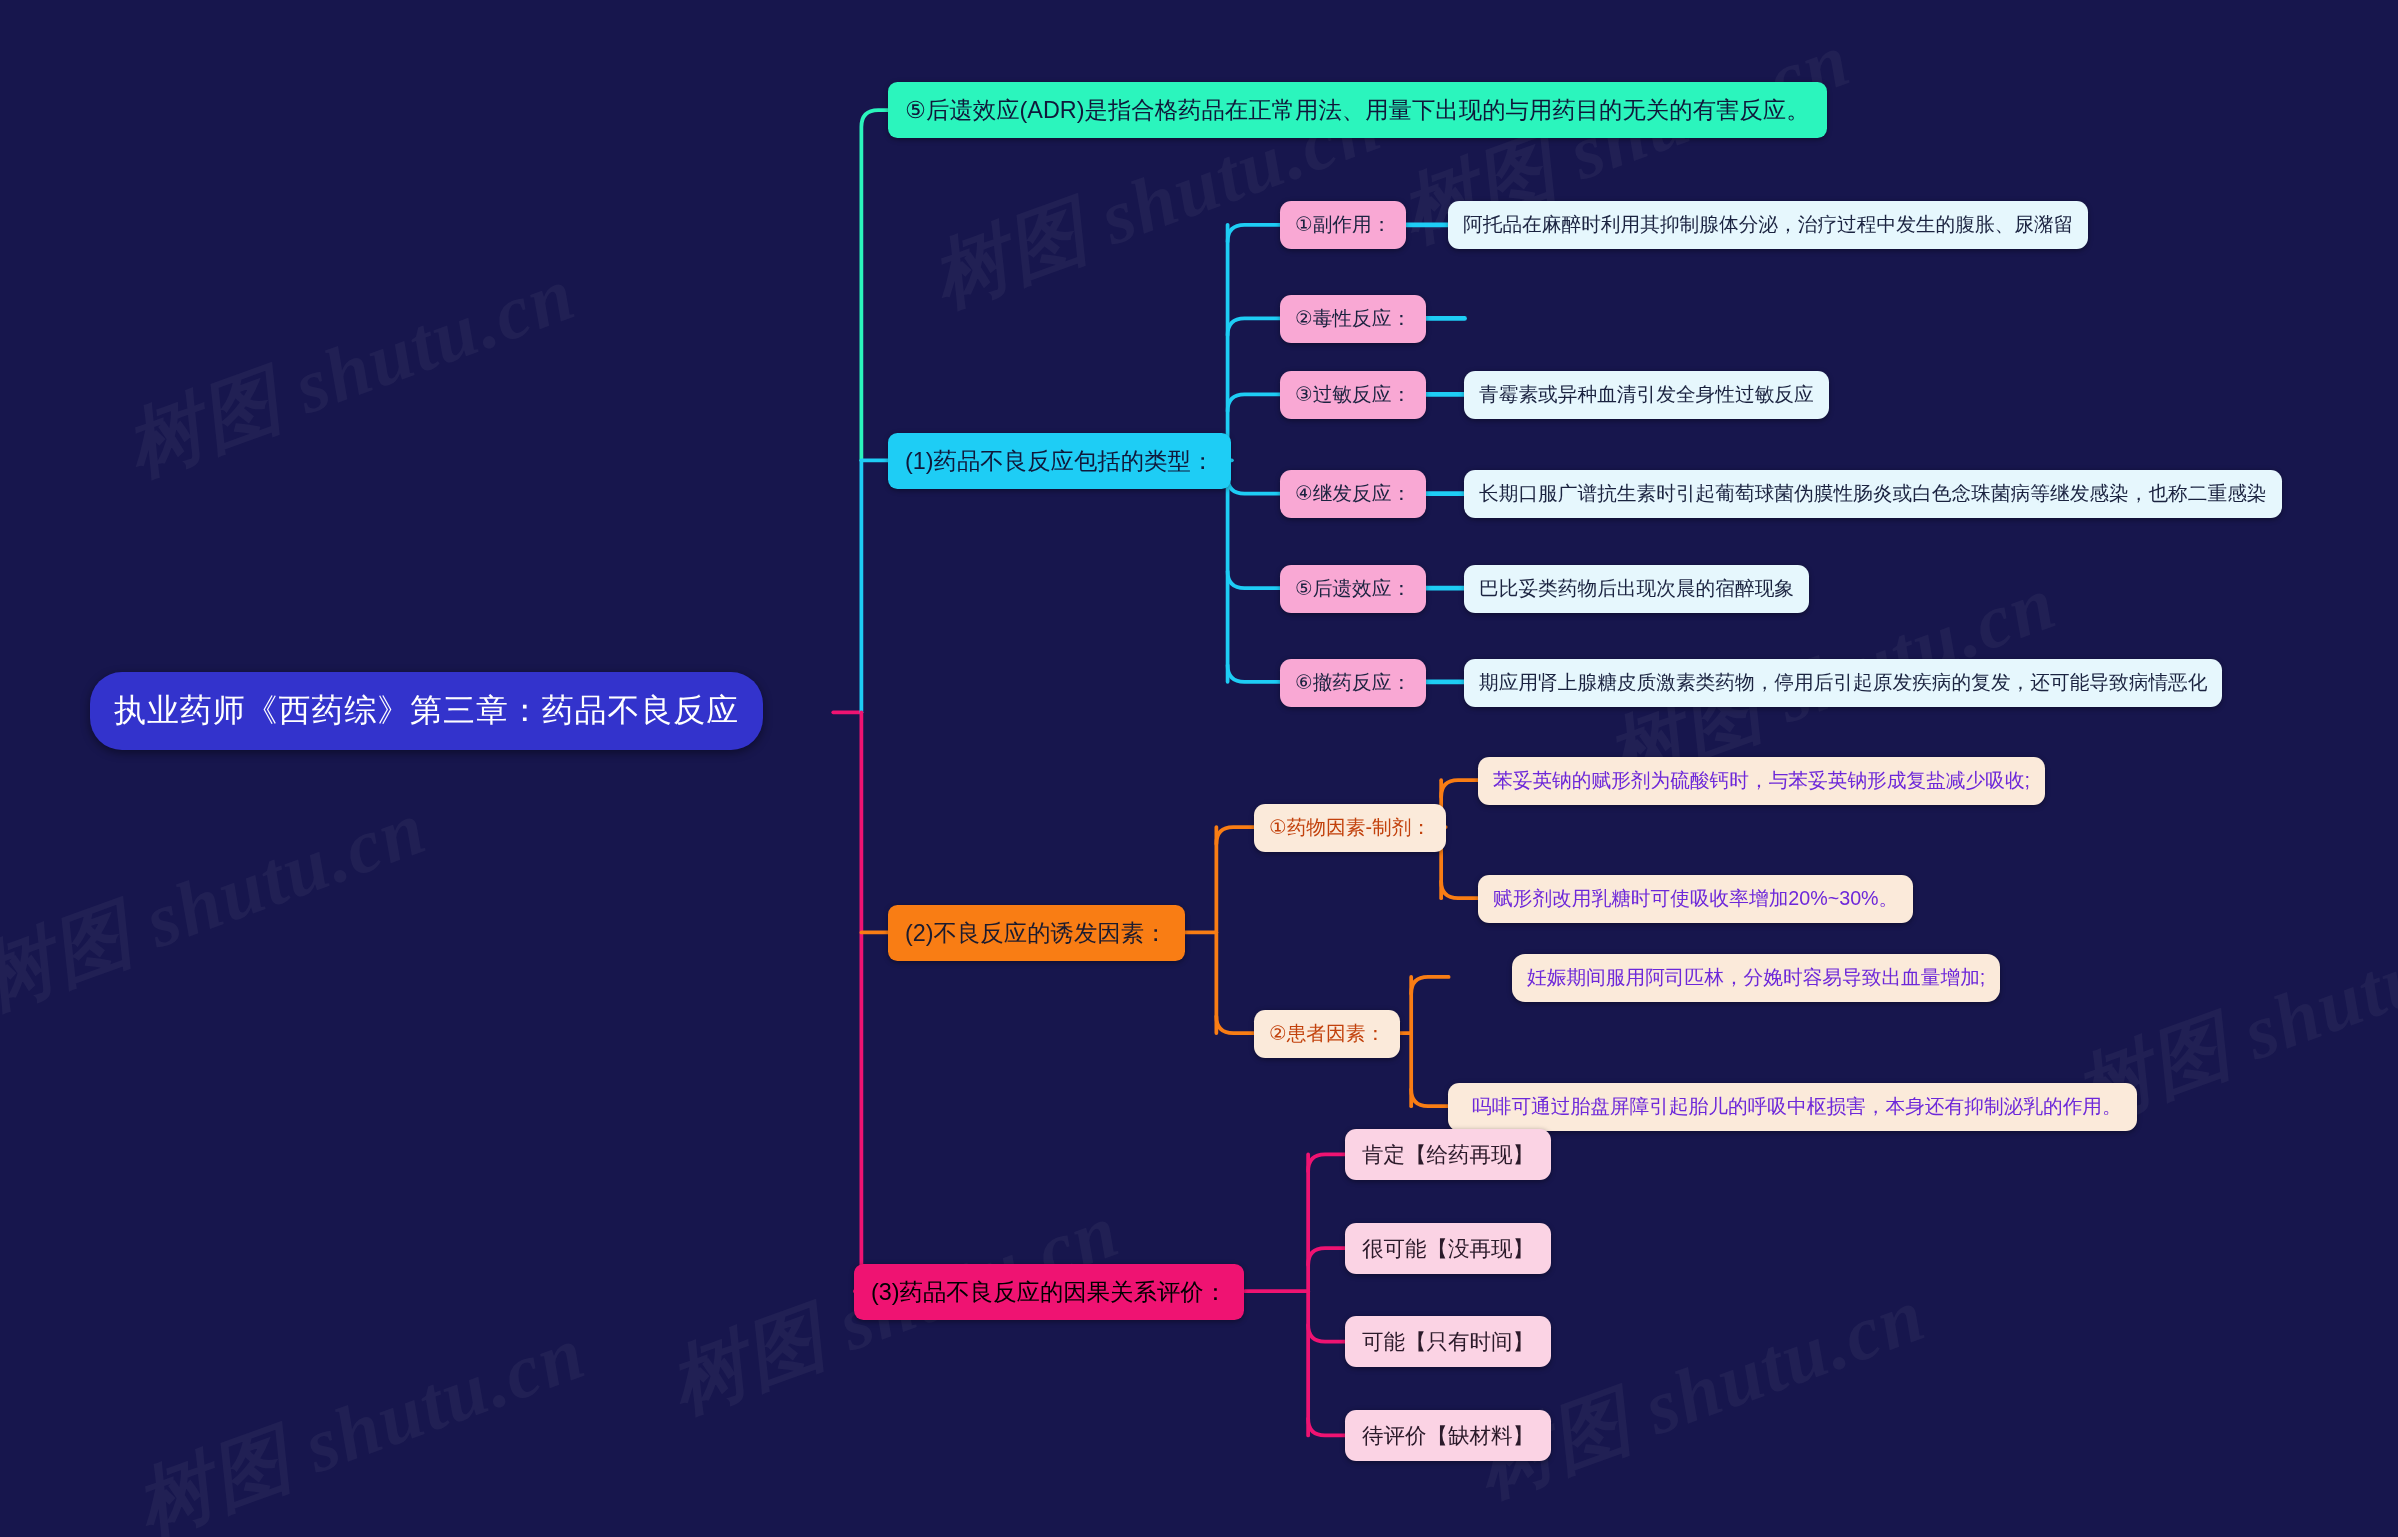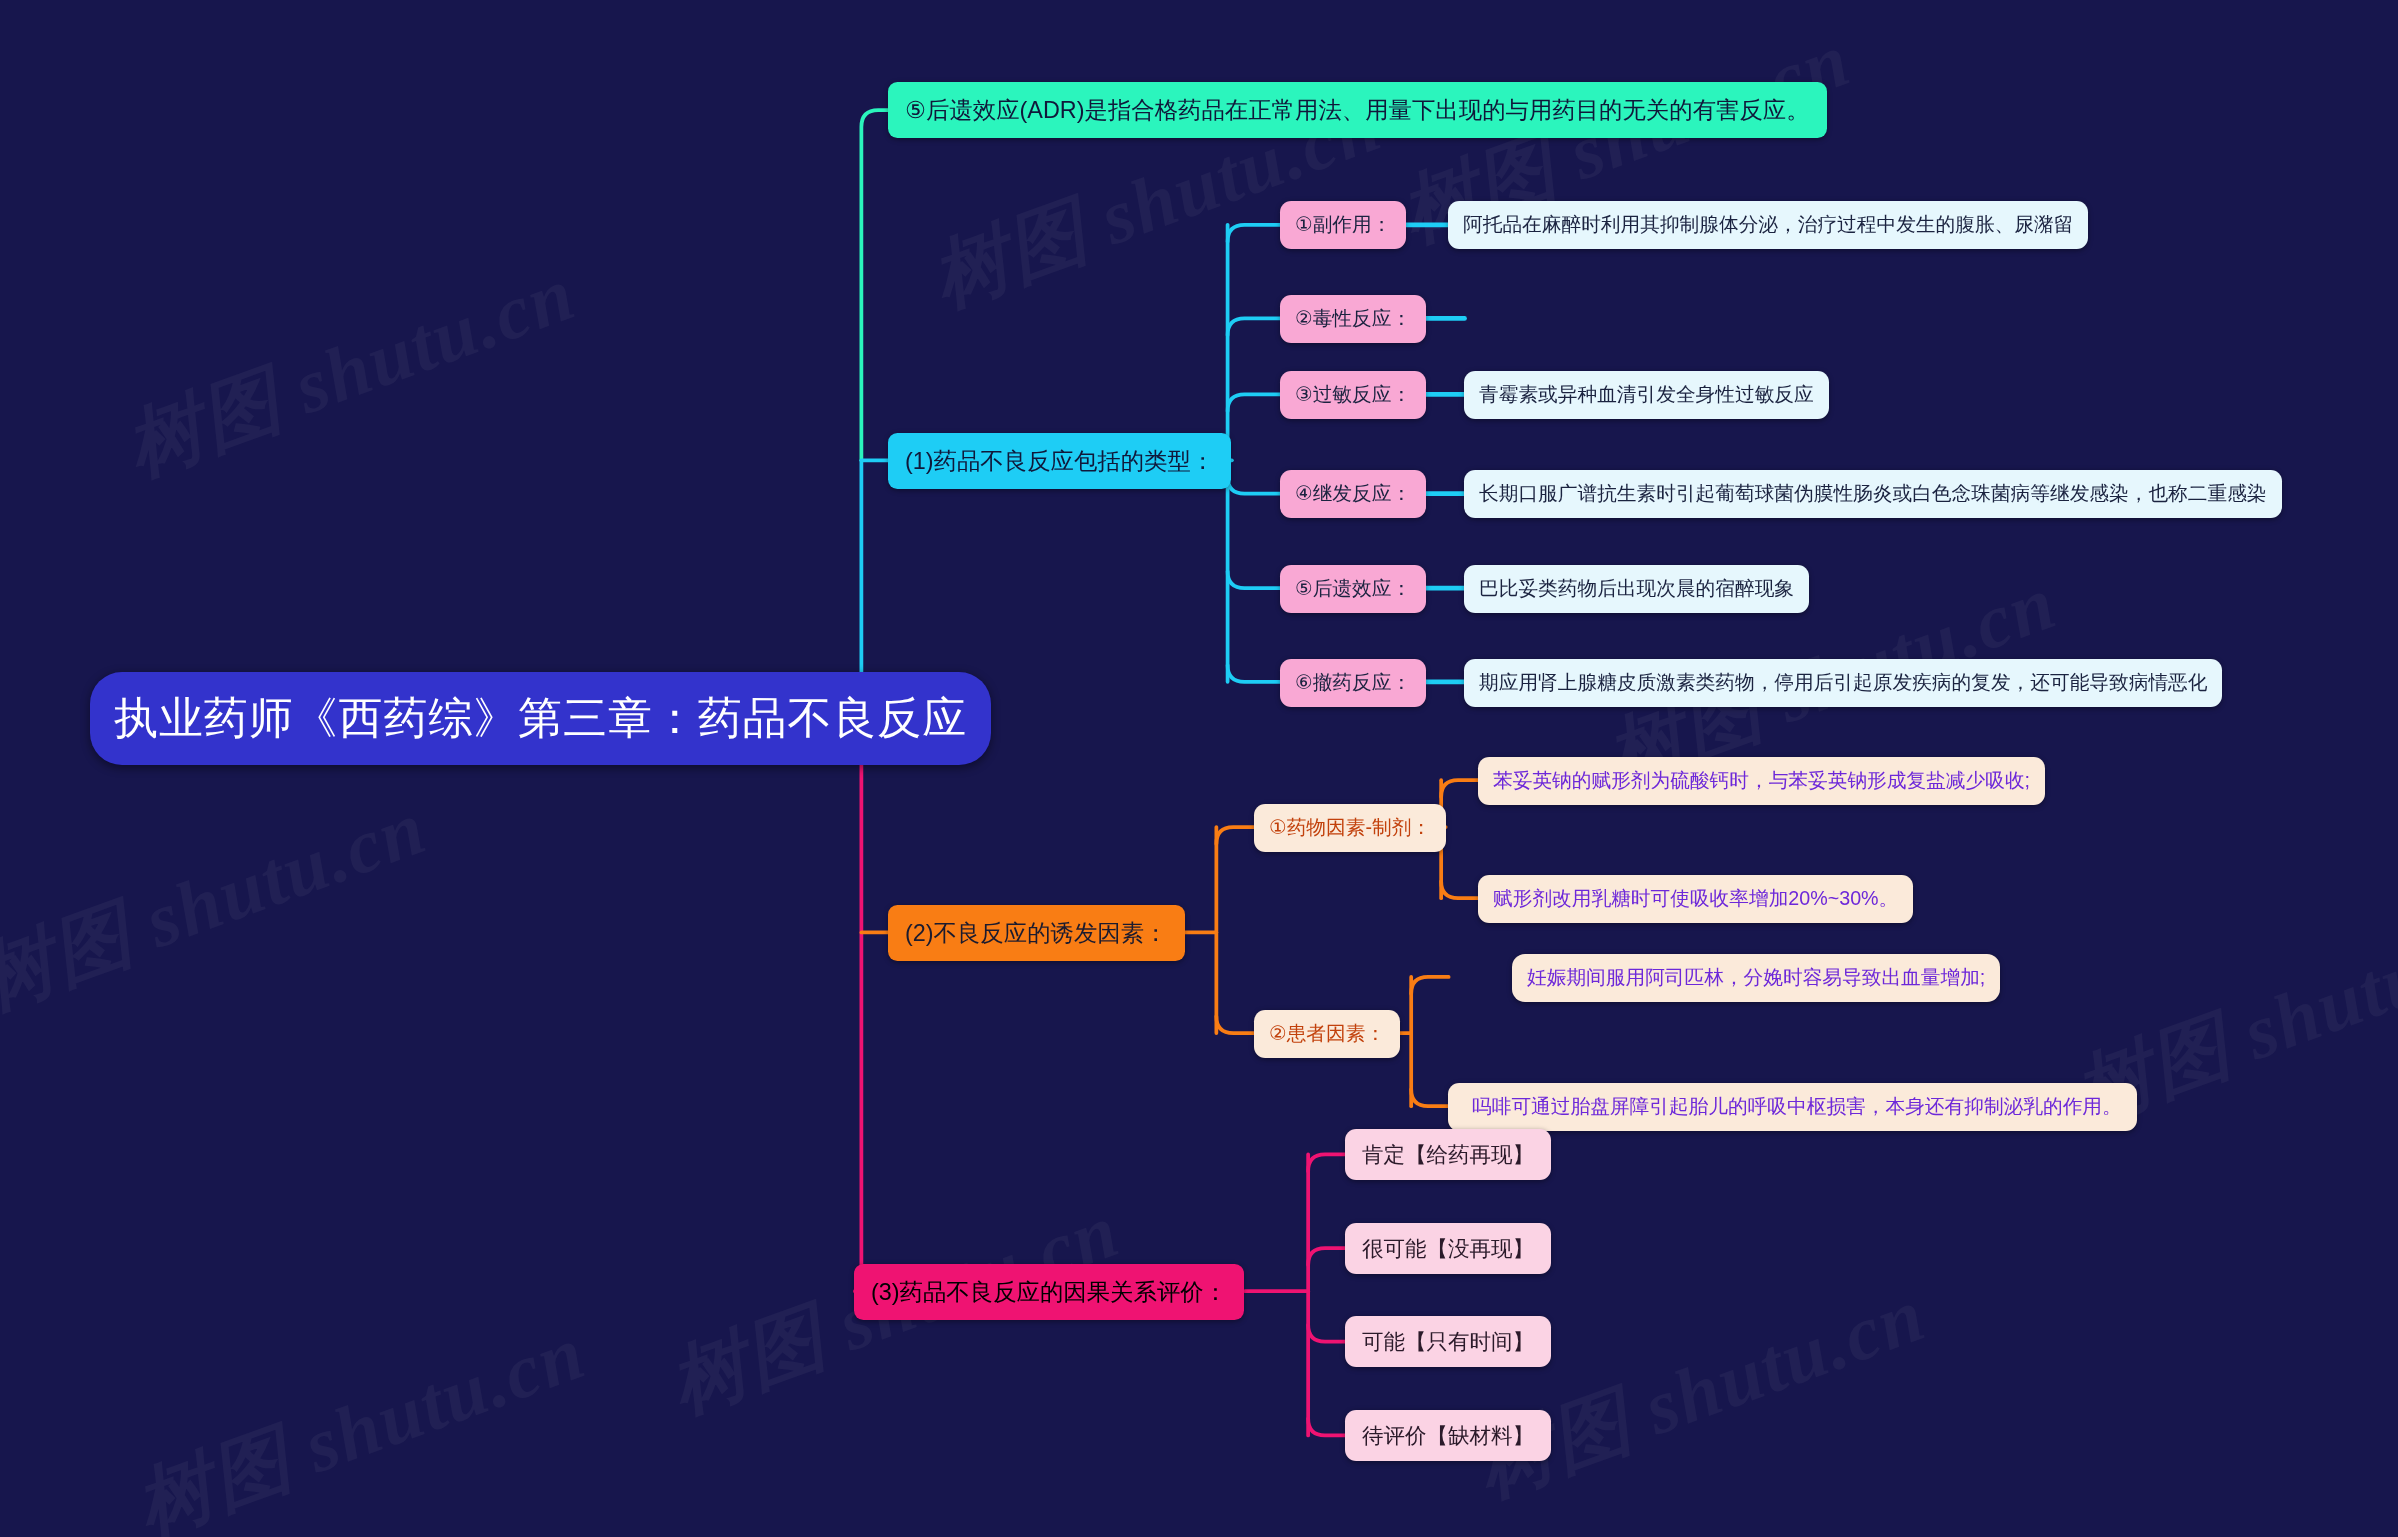--- a/index.html
+++ b/index.html
@@ -58,21 +58,21 @@
     border-radius: 11.2px;
     white-space: nowrap;
     box-shadow: 0 1.9px 5.6px rgba(0,0,0,0.35);
   }
   .node span { display: block; }
 
   
   .n-root {
     background: #3333cc;
     color: #ffffff;
-    font-size: 44px;
+    font-size: 32px;
     border-radius: 32px;
     padding: 17px 24px;
     letter-spacing: 0.9px;
     box-shadow: 0 2.8px 9.4px rgba(0,0,0,0.45);
   }
 
   
   .n-def {
     background: #2bf5bd;
     color: #10183a;

